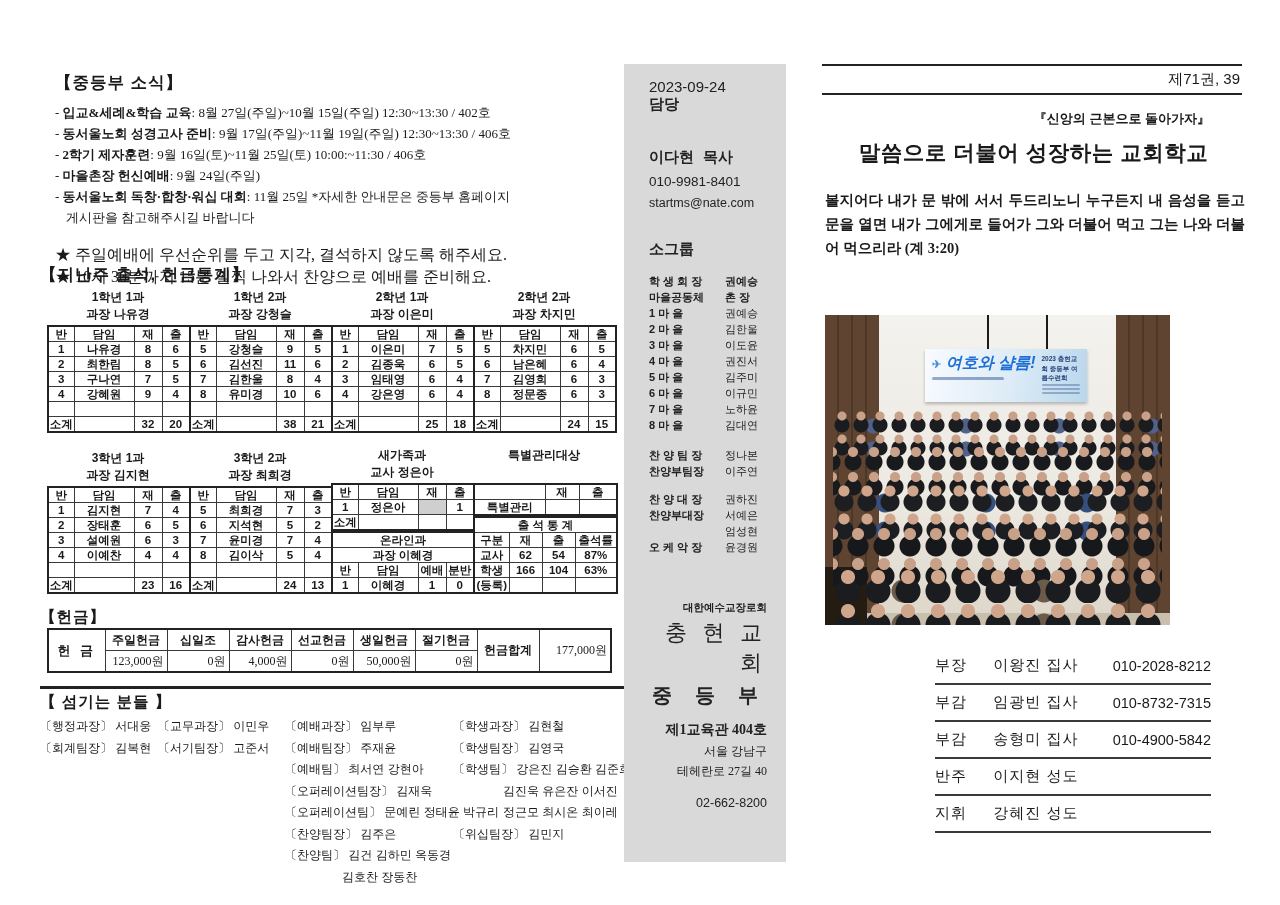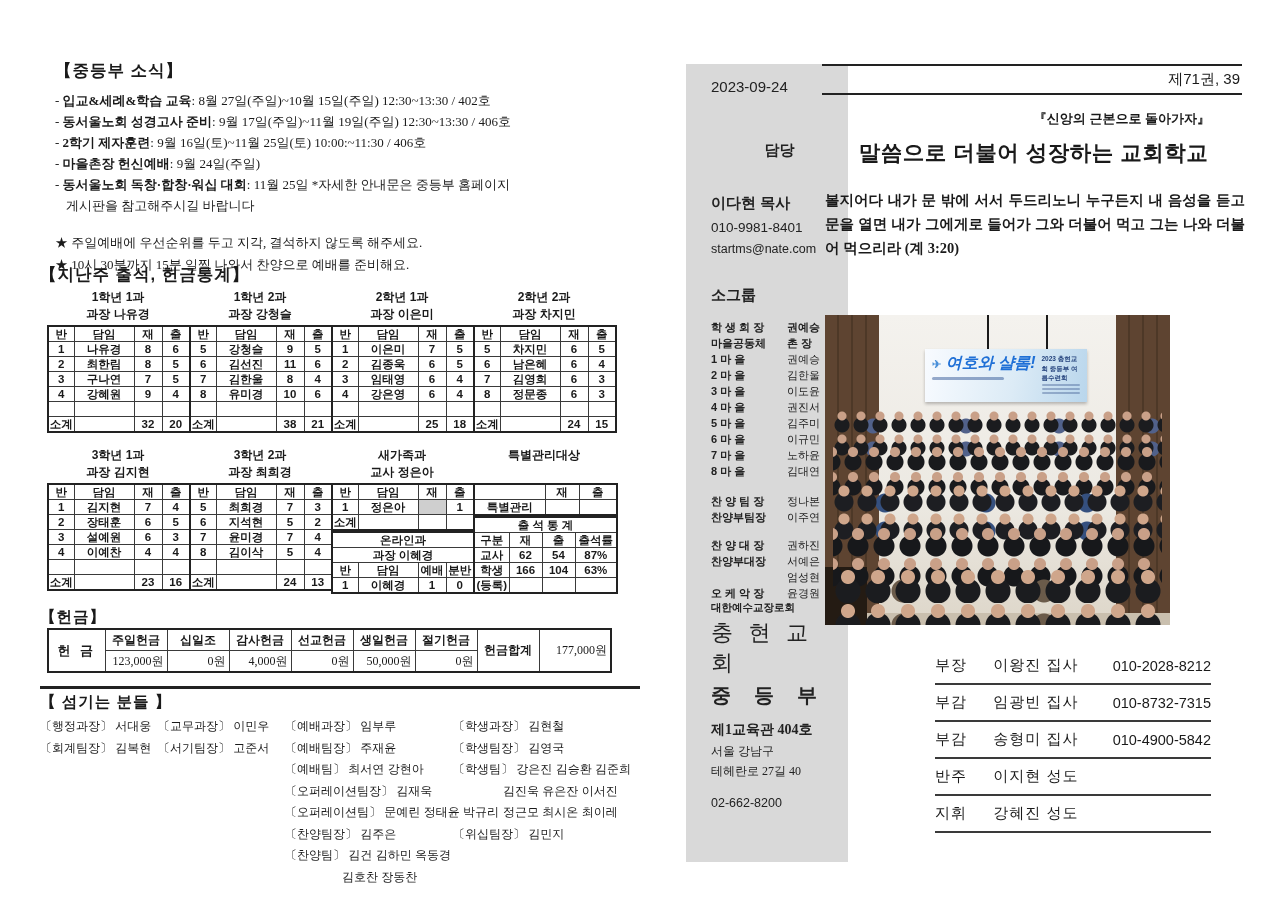--- a/index.html
+++ b/index.html
@@ -1,29 +1,29 @@
 <!DOCTYPE html>
 <html><head>
 <meta charset="utf-8">
 <style>
   html,body{margin:0;padding:0;background:#ffffff;}
   .page{position:relative;width:1280px;height:905px;background:#fff;overflow:hidden;
         font-family:"Liberation Sans",sans-serif;color:#1a1a1a;}
 
   
-  .news{position:absolute;left:55px;top:60px;width:592px;}
+  .news{position:absolute;left:55px;top:72px;width:592px;}
   .news-title{font-weight:bold;font-size:16.5px;letter-spacing:1px;}
   .news-list{margin-top:8px;font-family:"Liberation Serif",serif;font-size:13px;line-height:21px;}
   .news-li .lbl{font-weight:bold;}
   .news-cont{padding-left:11px;}
-  .notes{margin-top:16px;font-family:"Liberation Serif",serif;font-size:13px;line-height:22px;}
+  .notes{margin-top:16px;font-family:"Liberation Serif",serif;font-size:16px;line-height:22px;}
 
   .stats-title{position:absolute;left:40px;top:264px;font-weight:bold;font-size:16.5px;letter-spacing:1px;}
 
-  .tbl-group{position:absolute;display:flex;}
+  .tbl-group{position:absolute;display:flex;align-items:flex-end;}
   .g1{left:47px;top:289px;}
   .g2{left:47px;top:447px;}
   .tblcol{width:142px;}
   .tt{height:17px;text-align:center;font-weight:bold;font-size:12px;line-height:17px;white-space:nowrap;}
   table.att{border-collapse:collapse;table-layout:fixed;width:142px;border:2px solid #222;
             font-weight:bold;font-size:11.5px;margin-top:2px;}
   table.att td{border:1px solid #3a3a3a;height:14px;line-height:14px;text-align:center;
                padding:0;overflow:hidden;white-space:nowrap;}
   table.att.stack{margin-top:0;}
   td.shaded{background:#cfcfcf;}
@@ -39,36 +39,36 @@
   table.off td.o-first{font-size:13px;letter-spacing:3px;}
 
   .divider{position:absolute;left:40px;top:686px;width:600px;height:3px;background:#222;}
   .servants{position:absolute;left:40px;top:692px;width:600px;}
   .srv-title{font-weight:bold;font-size:15.5px;letter-spacing:1px;}
   .srv-col{position:absolute;top:24px;font-size:12px;line-height:21.5px;white-space:nowrap;}
   .sc1{left:0;}  .sc2{left:118px;}  .sc3{left:245px;}  .sc4{left:413px;}
   .ind3{padding-left:57px;} .ind4{padding-left:50px;}
 
   
-  .sidebar{position:absolute;left:686px;top:64px;width:162px;height:798px;background:#d9d9d9;
+  .sidebar{position:absolute;left:624px;top:64px;width:162px;height:798px;background:#d9d9d9;
            box-sizing:border-box;padding:14px 0 0 25px;font-size:13px;color:#222;}
   .sb-date{font-size:15px;}
   .sb-h{font-weight:bold;font-size:15px;}
-  .sb-담당{margin-top:46px;text-align:center;}
-  .sb-pastor{margin-top:34px;font-weight:bold;font-size:15px;}
+  .sb-담당{}
+  .sb-pastor{margin-top:34px;font-weight:bold;font-size:15px;font-family:Liberation Mono, monospace;}
   .sb-phone{margin-top:7px;font-size:13.5px;}
   .sb-email{margin-top:7px;font-size:12.5px;}
   .sb-소그룹{margin-top:30px;}
   table.sg{border-collapse:collapse;margin-top:14px;font-size:11px;color:#222;}
   table.sg td{height:16px;padding:0;white-space:nowrap;}
   table.sg td:first-child{width:76px;font-weight:bold;}
   table.sg.vil tr:nth-child(-n+2) td{font-weight:bold;}
   table.sg.p1{margin-top:14px;}
   table.sg.p2{margin-top:12px;}
-  .church{width:118px;text-align:left;font-family:"Liberation Serif",serif;}
+  .church{margin-top:46px;width:118px;text-align:right;font-family:"Liberation Serif",serif;}
   .den{font-size:10.5px;font-weight:bold;}
   .cname{font-size:22px;font-weight:normal;letter-spacing:5px;margin-top:3px;}
   .cdept{font-size:20px;font-weight:bold;letter-spacing:9px;margin-top:4px;}
   .caddr1{font-size:14px;font-weight:bold;margin-top:12px;white-space:nowrap;}
   .caddr2{font-size:12px;margin-top:4px;}
   .caddr3{font-size:12px;margin-top:3px;}
   .ctel{font-size:12.5px;margin-top:16px;font-family:"Liberation Sans",sans-serif;}
 
   
   .rule{position:absolute;height:2px;background:#222;left:822px;width:420px;}

